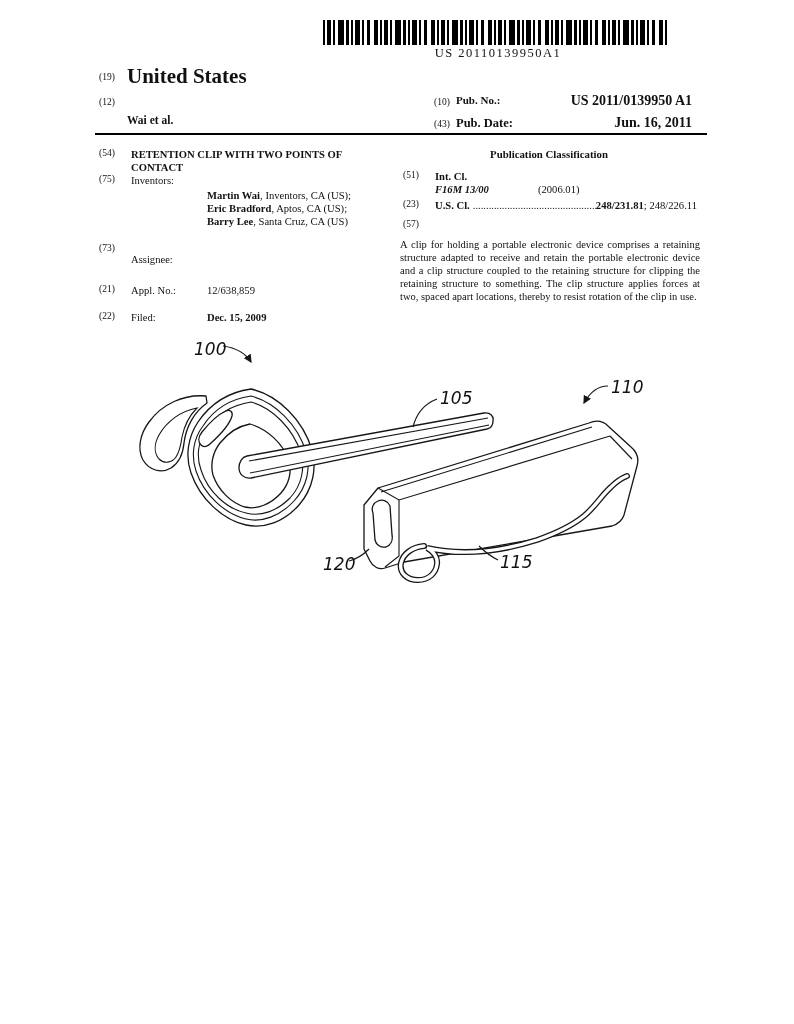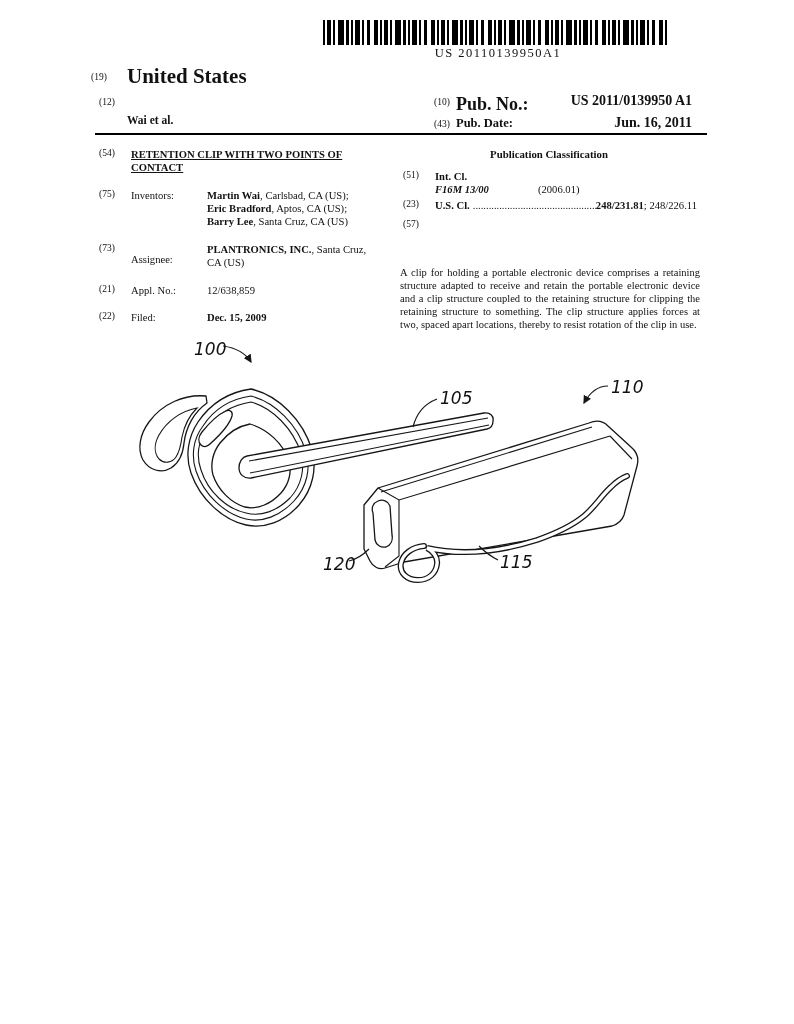--- a/index.html
+++ b/index.html
@@ -18,38 +18,38 @@
 
   
   .barcode-wrap { left: 323px; top: 20px; width: 350px; height: 25px; }
   .barcode-text { left: 323px; top: 46px; width: 350px; text-align: center;
                   font-size: 12.5px; letter-spacing: 1.5px; }
 
   
   .h-country  { left: 127px; top: 64px;  font-size: 21px; font-weight: bold; }
   .h-kind     { left: 127px; top: 89px;  font-size: 17.5px; font-weight: bold; }
   .h-authors  { left: 127px; top: 114px; font-size: 11.5px; font-weight: bold; }
-  .h-n19 { left: 91px; top: 72px; text-align: center; }
+  .h-n19 { left: 99px; top: 72px; text-align: center; }
   .h-n12 { left: 99px; top: 97px; }
   .h-n10 { left: 434px; top: 97px; }
   .h-n43 { left: 434px; top: 119px; }
-  .h-pubno-label  { left: 456px; top: 94px;  font-size: 18px; font-weight: bold; }
+  .h-pubno-label  { left: 456px; top: 94px;  font-size: 11px; font-weight: bold; }
   .h-pubno-value  { left: 520px; top: 92.5px; width: 172px; text-align: right;
                     font-size: 14px; font-weight: bold; }
   .h-pubdate-label{ left: 456px; top: 116px; font-size: 12.5px; font-weight: bold; }
   .h-pubdate-value{ left: 540px; top: 114.5px; width: 152px; text-align: right;
                     font-size: 14px; font-weight: bold; }
   .rule { left: 95px; top: 133px; width: 612px; height: 2px; background: #000; }
 
   
   .bd { font-size: 10.6px; line-height: 13.2px; }
   .colnum { left: 99px; width: 30px; }
   .r54-num { top: 148px; }
-  .r54-title { left: 131px; top: 148px; width: 248px; font-weight: bold; text-decoration: underline; }
-  .r75-num, .r75-label { top: 189px; }
+  .r54-title { left: 131px; top: 148px; width: 248px; font-weight: bold; }
+  .r75-num, .r75-label { top: 174px; }
   .r75-label { left: 131px; }
   .r75-val { left: 207px; top: 189px; width: 190px; white-space: nowrap; }
   .r73-num, .r73-label { top: 243px; }
   .r73-label { left: 131px; margin-top: 10px; }
   .r73-val { left: 207px; top: 243px; width: 170px; }
   .r21-num, .r21-label { top: 284px; }
   .r21-label { left: 131px; }
   .r21-val { left: 207px; top: 284px; font-weight: normal; }
   .r22-num, .r22-label { top: 311px; }
   .r22-label { left: 131px; }
@@ -62,21 +62,21 @@
   .r51-label { left: 435px; font-weight: bold; }
   .r51-code { left: 435px; top: 183px; font-weight: bold; font-style: italic; }
   .r51-ver  { left: 538px; top: 183px; }
   .r52-num { top: 199px; }
   .r52-line { left: 435px; top: 199px; width: 262px; display: flex; align-items: baseline; text-align: center; }
   .r52-line .dots { flex: 1; overflow: hidden; white-space: nowrap; padding: 0 3px; }
   .r57-num { top: 219px; }
   .r57-abs-label { left: 400px; top: 219px; width: 298px; text-align: center;
                    font-weight: bold; font-size: 11px; }
   .abstract { left: 400px; top: 238px; width: 300px; text-align: justify;
-              font-size: 10.5px; line-height: 13.1px; margin-top: 28px; }
+              font-size: 10.5px; line-height: 13.1px; }
 
   
   .fig { left: 130px; top: 335px; width: 540px; height: 260px; }
   .fig path, .fig line { vector-effect: non-scaling-stroke; }
   .lnw  { fill: #ffffff; stroke: #161616; stroke-width: 1.3; stroke-linejoin: round; }
   .thin { fill: none; stroke: #161616; stroke-width: 1.1; }
   .wire-out { fill: none; stroke: #161616; stroke-width: 6; stroke-linecap: round; }
   .wire-in  { fill: none; stroke: #ffffff; stroke-width: 3.4; stroke-linecap: round; }
   .leader { fill: none; stroke: #161616; stroke-width: 1.2; }
   .figlabel { font-family: "DejaVu Sans", sans-serif; font-style: italic;
@@ -163,28 +163,27 @@
   <div class="abs h-pubdate-label">Pub. Date:</div>
   <div class="abs h-pubdate-value">Jun. 16, 2011</div>
   <div class="abs rule"></div>
 
   <div class="abs num colnum r54-num">(54)</div>
   <div class="abs bd r54-title">RETENTION CLIP WITH TWO POINTS OF CONTACT</div>
 
   <div class="abs num colnum r75-num">(75)</div>
   <div class="abs bd r75-label">Inventors:</div>
   <div class="abs bd r75-val">
-    <div><span class="b">Martin Wai</span><span>, Carlsbad, CA (US);</span></div>
+    <div><span class="b">Martin Wai</span><span>, Inventors, CA (US);</span></div>
     <div><span class="b">Eric Bradford</span><span>, Aptos, CA (US);</span></div>
     <div><span class="b">Barry Lee</span><span>, Santa Cruz, CA (US)</span></div>
   </div>
 
   <div class="abs num colnum r73-num">(73)</div>
   <div class="abs bd r73-label">Assignee:</div>
-  <div class="abs bd r73-val"><span class="b">PLANTRONICS, INC.</span><span>, Santa Cruz, CA (US)</span></div>
 
   <div class="abs num colnum r21-num">(21)</div>
   <div class="abs bd r21-label">Appl. No.:</div>
   <div class="abs bd r21-val">12/638,859</div>
 
   <div class="abs num colnum r22-num">(22)</div>
   <div class="abs bd r22-label">Filed:</div>
   <div class="abs bd r22-val">Dec. 15, 2009</div>
 
   <div class="abs bd rc-title">Publication Classification</div>

